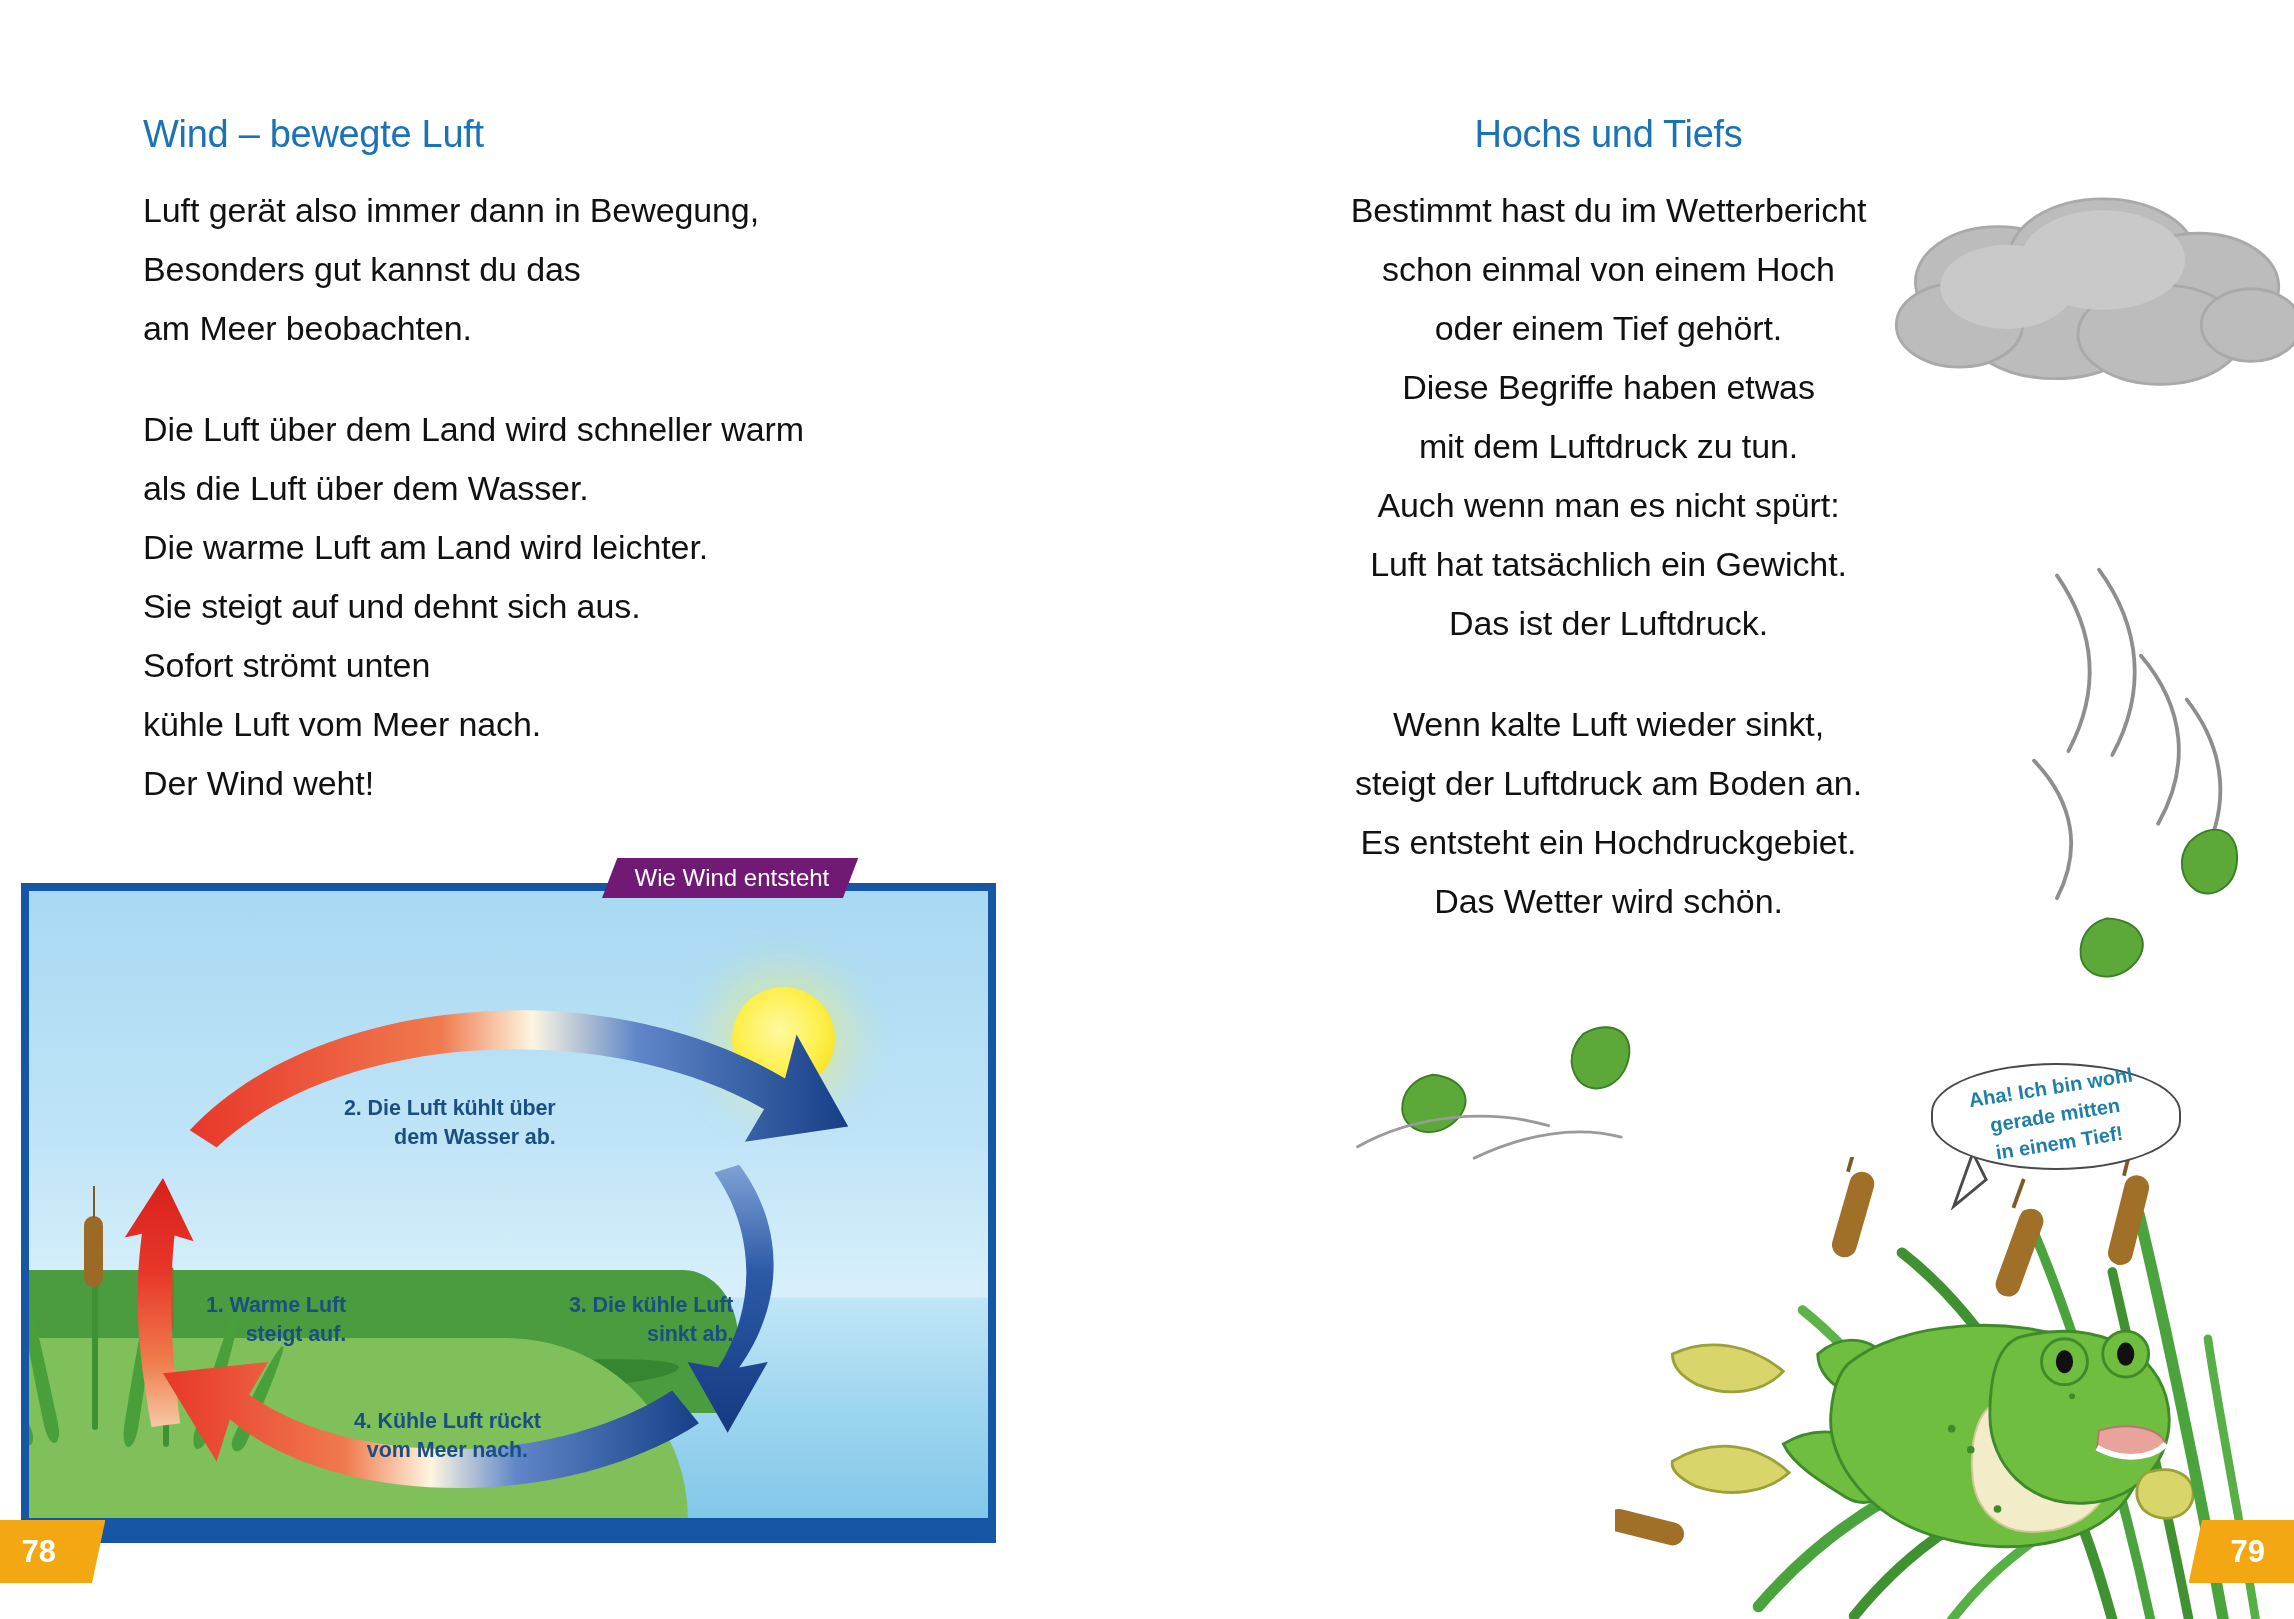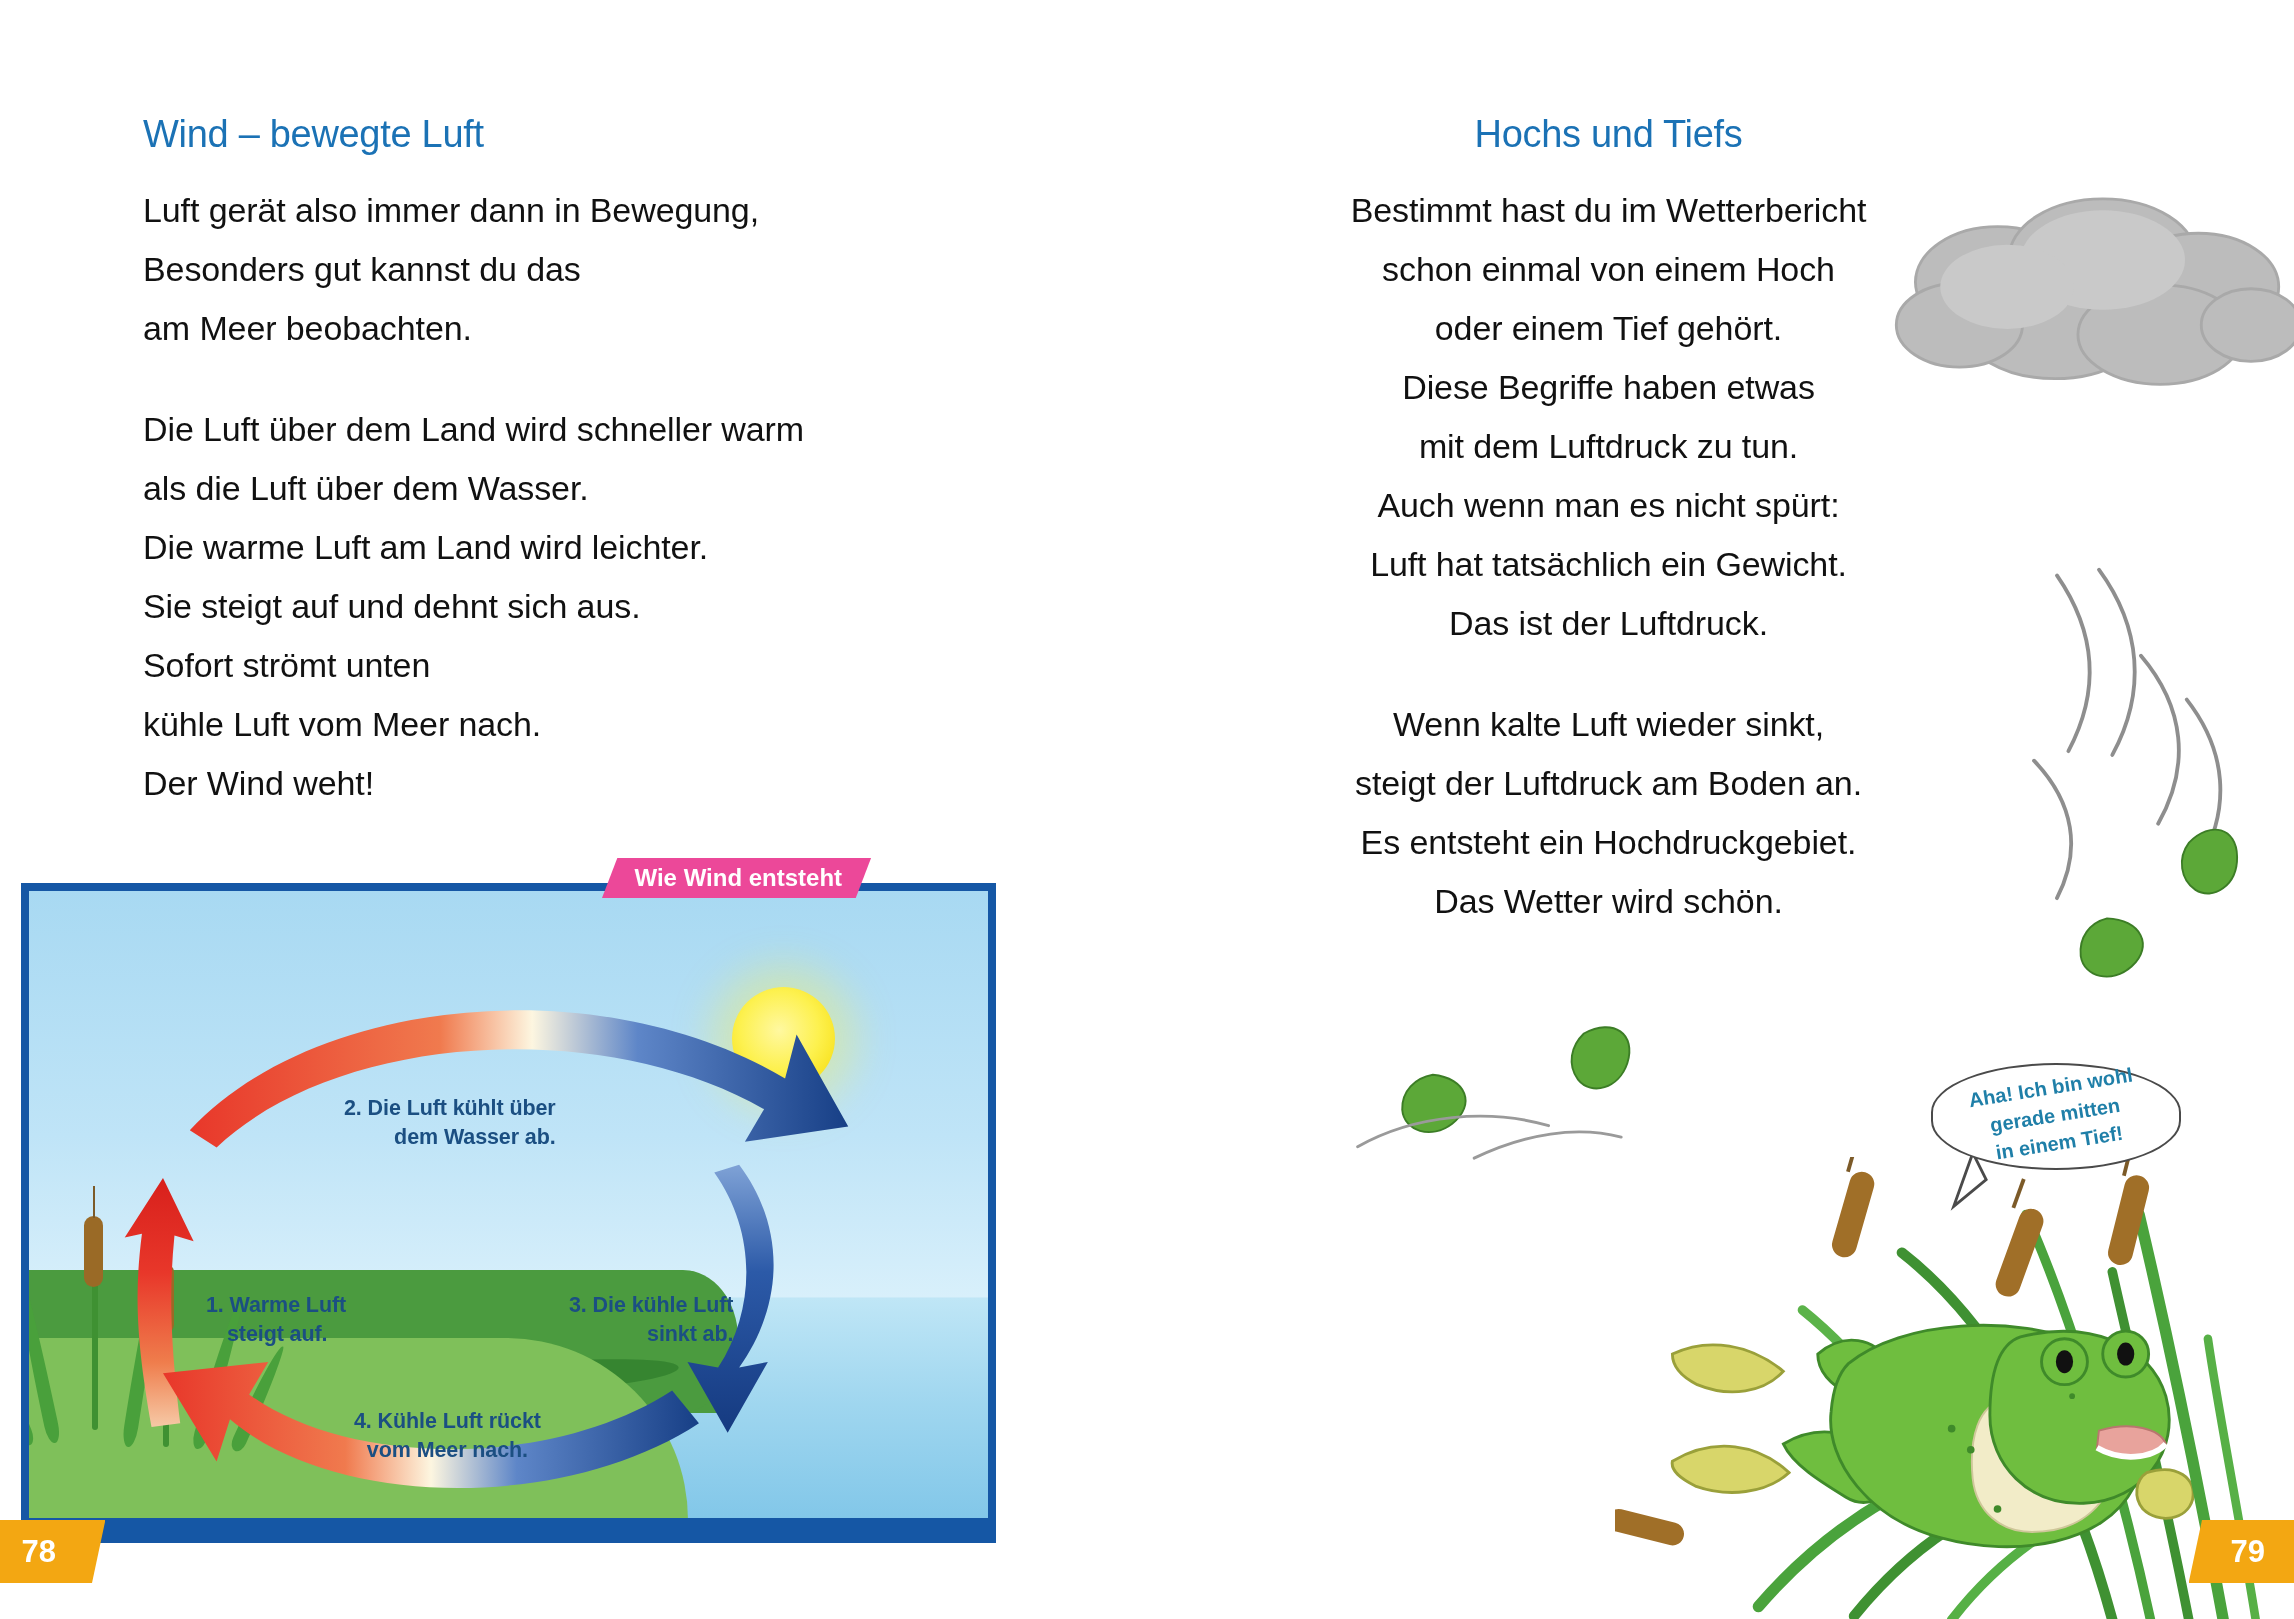--- a/index.html
+++ b/index.html
@@ -48,23 +48,23 @@
     overflow: hidden;
   }
   #diagram-inner { position: absolute; inset: 0; }
 
   
   #diagram-tab {
     position: absolute;
     left: 602px; top: 858px;
     height: 40px;
     padding: 0 29px 0 32.5px;
-    background: #ec4899;
+    background: #701a75;
     color: #ffffff;
-    font-size: 24px; font-weight: bold;
+    font-size: 24px; font-weight: normal;
     line-height: 40px;
     white-space: nowrap;
     clip-path: polygon(15.3px 0, 100% 0, calc(100% - 15.3px) 100%, 0 100%);
     z-index: 6;
   }
 
   
   #sun {
     position: absolute;
     left: 703px; top: 96px;
@@ -137,21 +137,21 @@
   
   .dlabel {
     position: absolute;
     color: #1b4f82;
     font-size: 21.5px;
     font-weight: bold;
     line-height: 29px;
     letter-spacing: -0.1px;
     z-index: 5;
   }
-  #dlabel-1 { left: 177px; top: 400px; }
+  #dlabel-1 { left: 177px; top: 400px; text-align: right; }
   #dlabel-2 { left: 315px; top: 203px; text-align:right; }
   #dlabel-3 { left: 540px; top: 400px; }
   #dlabel-4 { left: 325px; top: 516px; text-align:center; }
   .dlabel .l2 { display:block; }
   #dlabel-1 .l2 { padding-left: 21px; }
   #dlabel-3 .l2 { padding-left: 9.6px; text-align: right; }
 
   
   #bubble {
     position: absolute;

